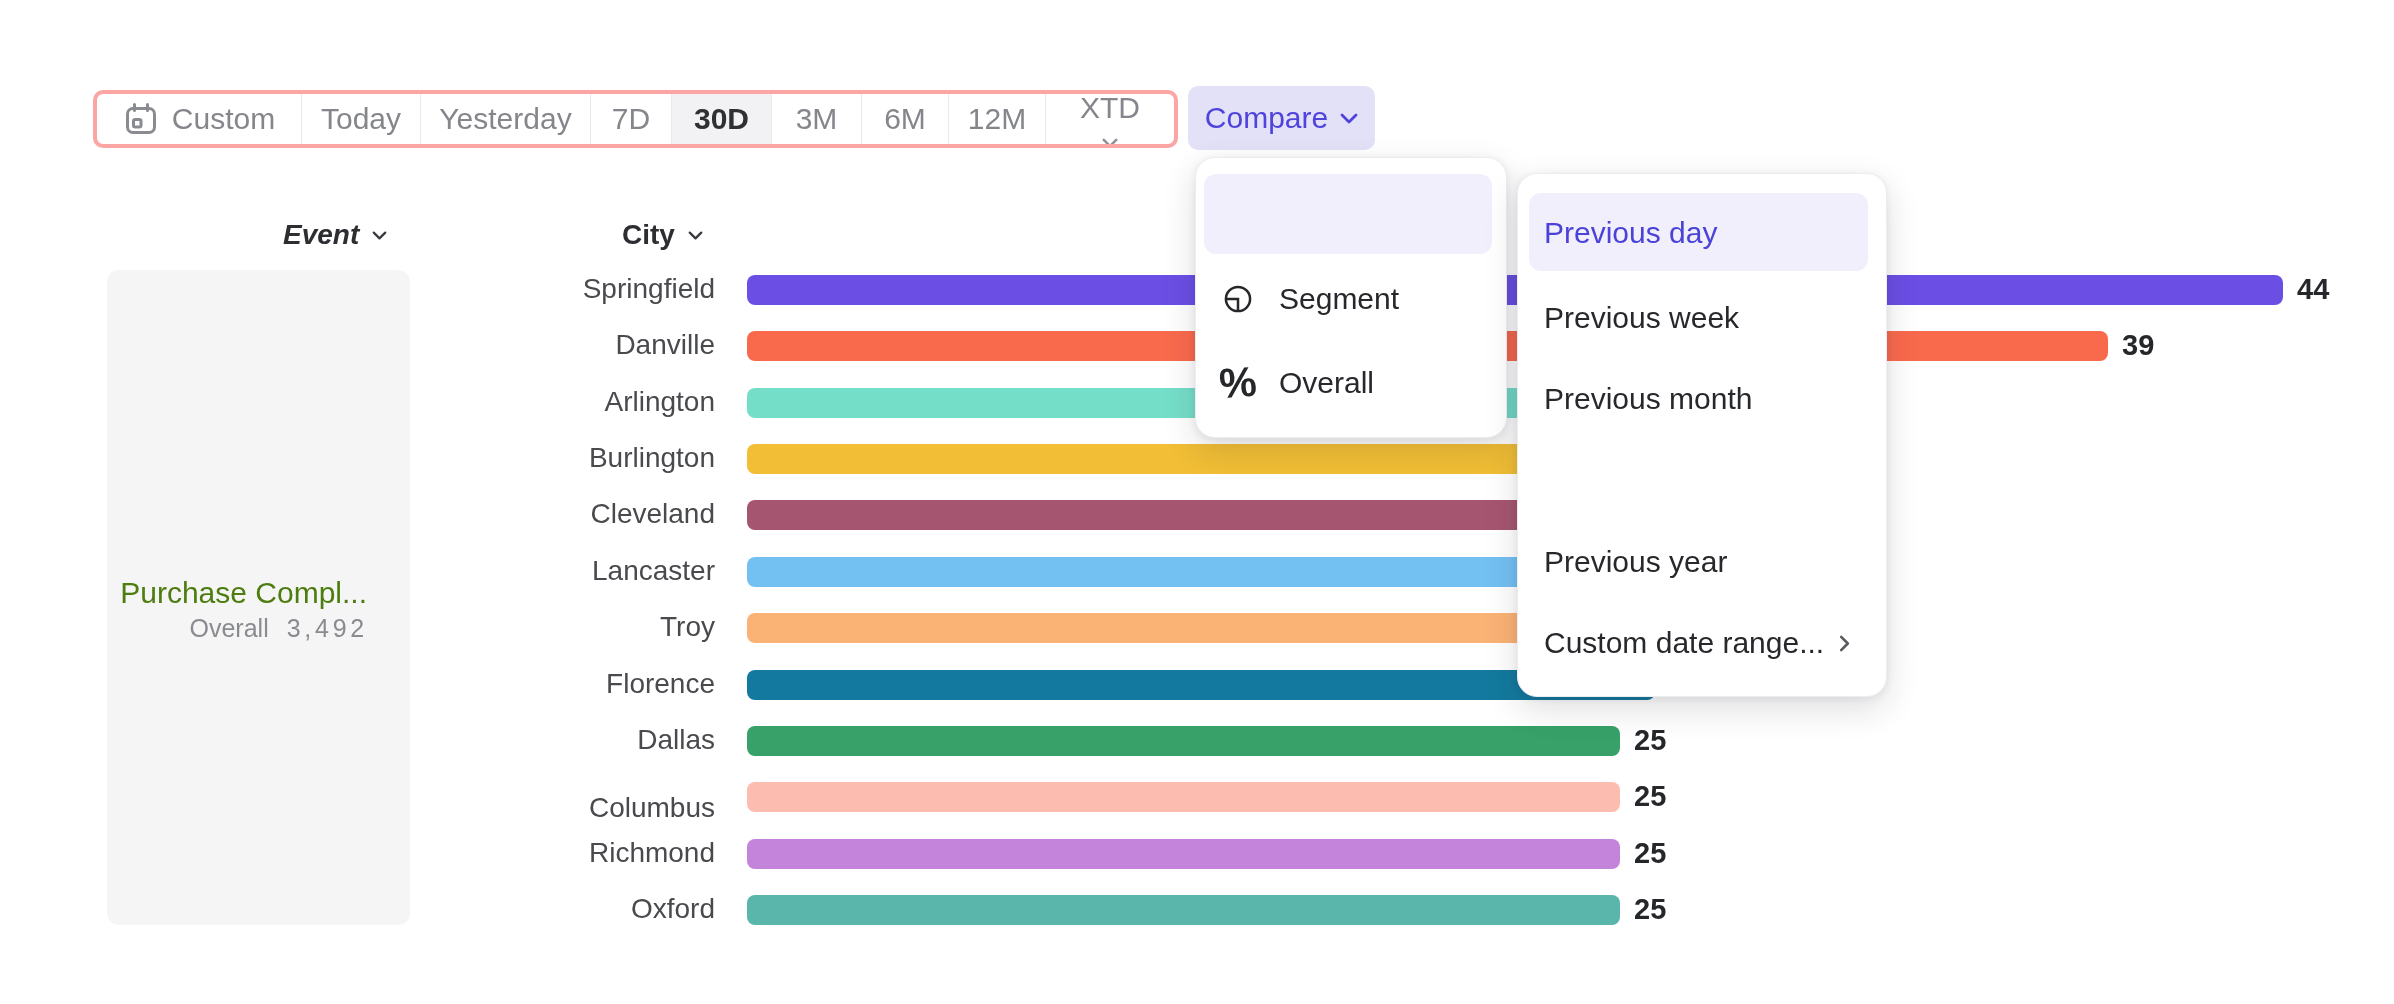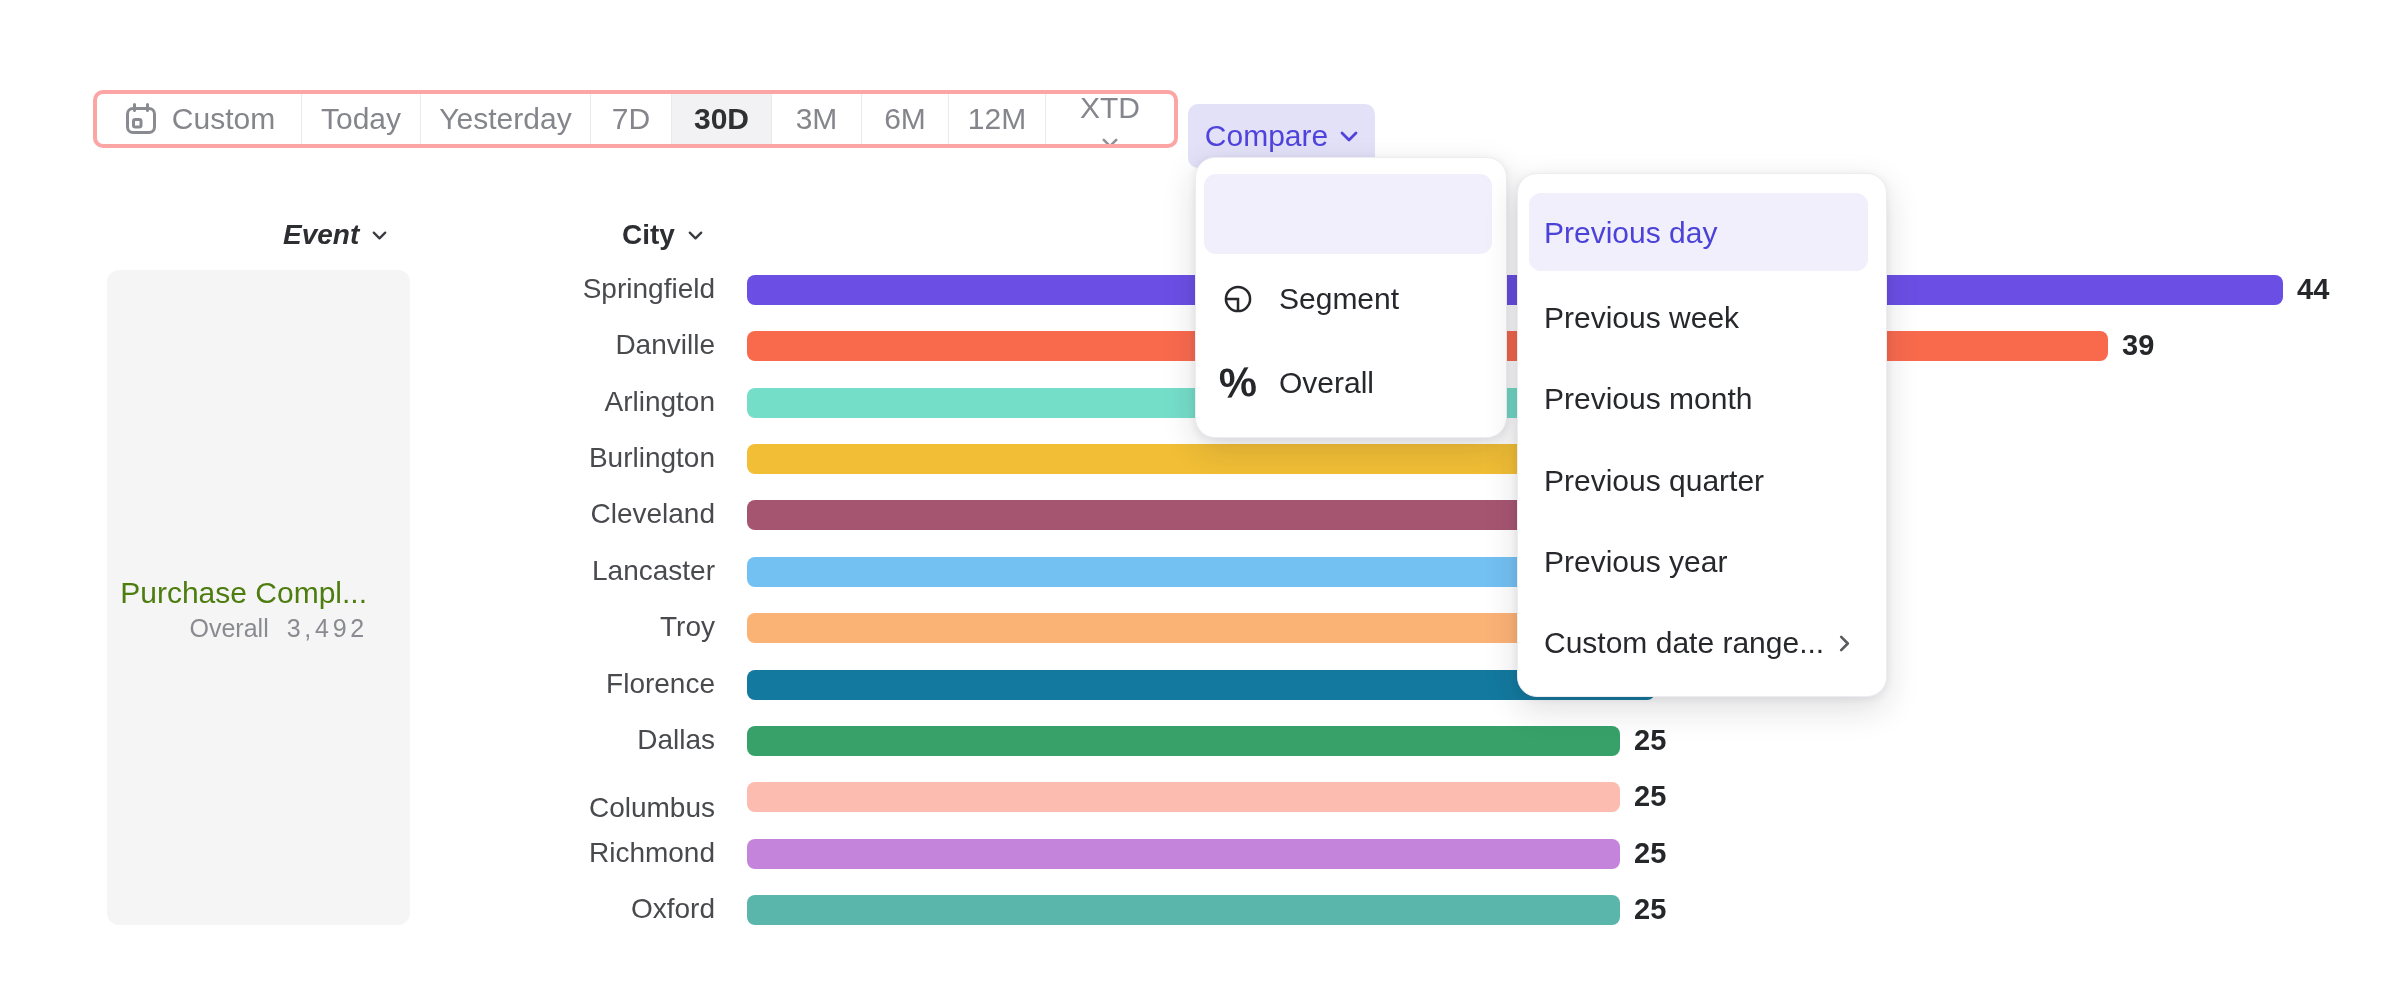--- a/index.html
+++ b/index.html
@@ -8,21 +8,21 @@
 
   
   .toolbar{position:absolute;left:93px;top:90px;height:58px;display:flex;align-items:stretch;
            background:#fff;border:4px solid #fca5a5;border-radius:10px;overflow:hidden;box-sizing:border-box;}
   .tcell{display:flex;align-items:center;justify-content:center;gap:13px;
          font-size:30px;color:#85868C;border-right:1px solid #EAEAEC;box-sizing:border-box;cursor:pointer;}
   .tcell:last-child{border-right:none;}
   .tcell.sel{background:#F2F2F4;color:#2F3033;font-weight:700;}
   .compare-btn{position:absolute;left:1188px;top:86px;width:187px;height:64px;border-radius:10px;
                background:#E3E1F8;display:flex;align-items:center;justify-content:center;gap:12px;
-               font-size:30px;font-weight:500;color:#4F43DC;cursor:pointer;margin-top:18px;}
+               font-size:30px;font-weight:500;color:#4F43DC;cursor:pointer;}
 
   
   .colhdr{position:absolute;top:219px;display:flex;align-items:center;gap:13px;
           font-size:28px;font-weight:600;color:#2D2E32;cursor:pointer;}
   #hdr-event{left:283px;font-style:italic;}
   #hdr-city{left:622px;}
 
   
   .event-panel{position:absolute;left:107px;top:270px;width:303px;height:655px;background:#F5F5F6;border-radius:12px;}
   .event-name{position:absolute;right:43px;top:306px;font-size:30px;color:#4d7c0f;white-space:nowrap;}
@@ -180,23 +180,20 @@
       <div class="mi-hl" style="left: 11px; top: 19px; width: 339px; height: 78px;"></div>
       <div class="menu-item" style="left: 26px; top: 35px; height: 48px; width: 318px; color: rgb(75, 66, 216); font-weight: 500;">
         <span>Previous day</span>
       </div>
       <div class="menu-item" style="left: 26px; top: 120px; height: 48px; width: 318px;">
         <span>Previous week</span>
       </div>
       <div class="menu-item" style="left: 26px; top: 201px; height: 48px; width: 318px;">
         <span>Previous month</span>
       </div>
-      <div class="menu-item" style="left: 26px; top: 283px; height: 48px; width: 318px;">
-        <span>Previous quarter</span>
-      </div>
       <div class="menu-item" style="left: 26px; top: 364px; height: 48px; width: 318px;">
         <span>Previous year</span>
       </div>
       <div class="menu-item" style="left: 26px; top: 445px; height: 48px; width: 318px;">
         <span>Custom date range...</span>
         <span class="icon" style="margin-left:auto;margin-right:12px;">
           <svg width="11" height="17" viewBox="0 0 11 18" fill="none">
       <path d="M2 2 L9 9 L2 16" stroke="#5A5B60" stroke-width="2.8" stroke-linecap="round" stroke-linejoin="round"></path>
           </svg>
         </span>

